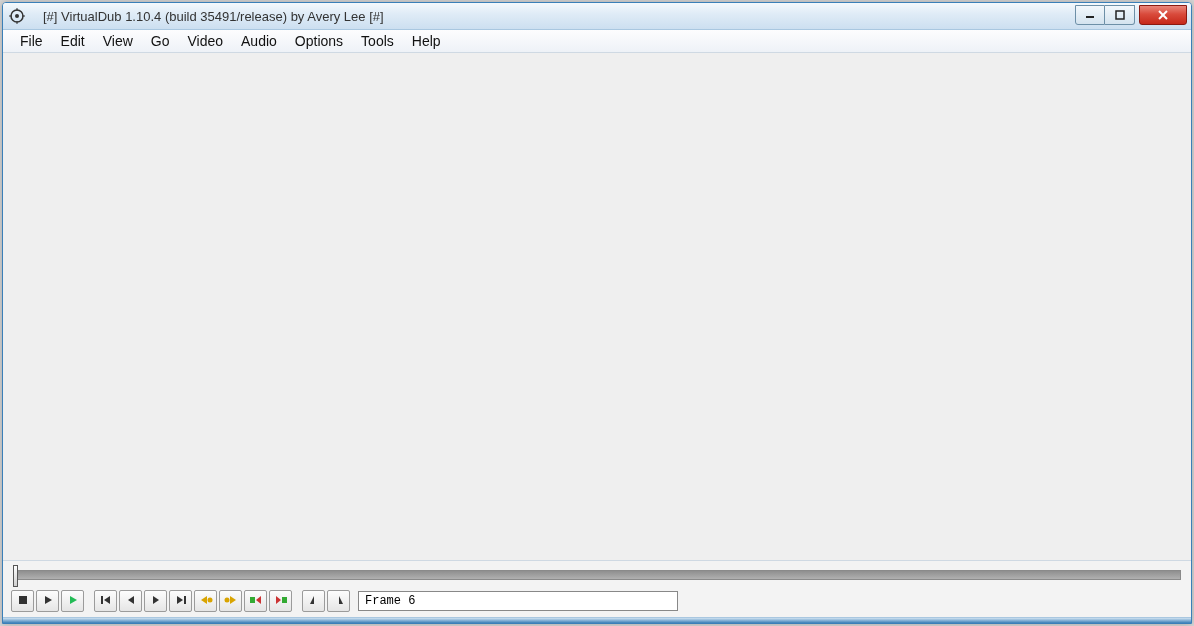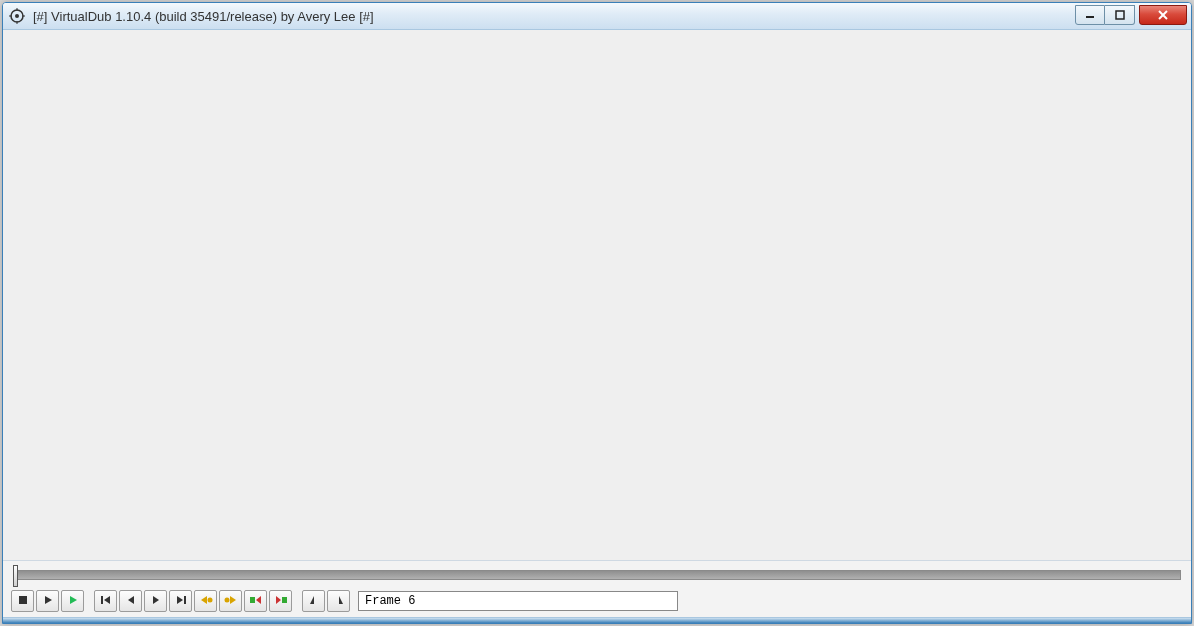--- a/index.html
+++ b/index.html
@@ -27,21 +27,21 @@
     height: 27px;
     background: linear-gradient(to bottom,#f5f9fc 0%,#e0ecf7 40%,#ccdff0 100%);
     display: flex;
     align-items: center;
     color: #333;
     border-bottom: 1px solid #a9c7e0;
     border-radius: 3px 3px 0 0;
     padding-left: 6px;
     font-size: 13px;
   }
-  .titlebar .title-text { margin-left: 8px; flex: 1; white-space: nowrap; overflow: hidden; }
+  .titlebar .title-text { margin-left: 18px; flex: 1; white-space: nowrap; overflow: hidden; }
   .titlebar .app-icon svg { display:block; }
 
   .caption-buttons { display: flex; align-items: stretch; height: 20px; margin-right: 4px; margin-top:-2px;}
   .cap-grp { display:flex; }
   .cap-btn {
     width: 30px;
     height: 20px;
     border: 1px solid #6d8fa7;
     background: linear-gradient(to bottom,#f3f8fc,#d4e3ef);
     display: flex; align-items: center; justify-content: center;
@@ -179,20 +179,31 @@
       </div>
       <div class="cap-close">
         <svg width="12" height="10" viewBox="0 0 12 10">
           <line x1="2" y1="1" x2="10" y2="9" stroke="#fff" stroke-width="2"></line>
           <line x1="10" y1="1" x2="2" y2="9" stroke="#fff" stroke-width="2"></line>
         </svg>
       </div>
     </div>
   </div>
 
+  <div class="menubar">
+    <div class="menu-item">File</div>
+    <div class="menu-item">Edit</div>
+    <div class="menu-item">View</div>
+    <div class="menu-item">Go</div>
+    <div class="menu-item">Video</div>
+    <div class="menu-item">Audio</div>
+    <div class="menu-item">Options</div>
+    <div class="menu-item">Tools</div>
+    <div class="menu-item">Help</div>
+  </div>
 
   <div class="content"></div>
 
   <div class="timeline-area">
     <div class="timeline-track">
       <div class="timeline-thumb"></div>
     </div>
   </div>
 
   <div class="toolbar">

